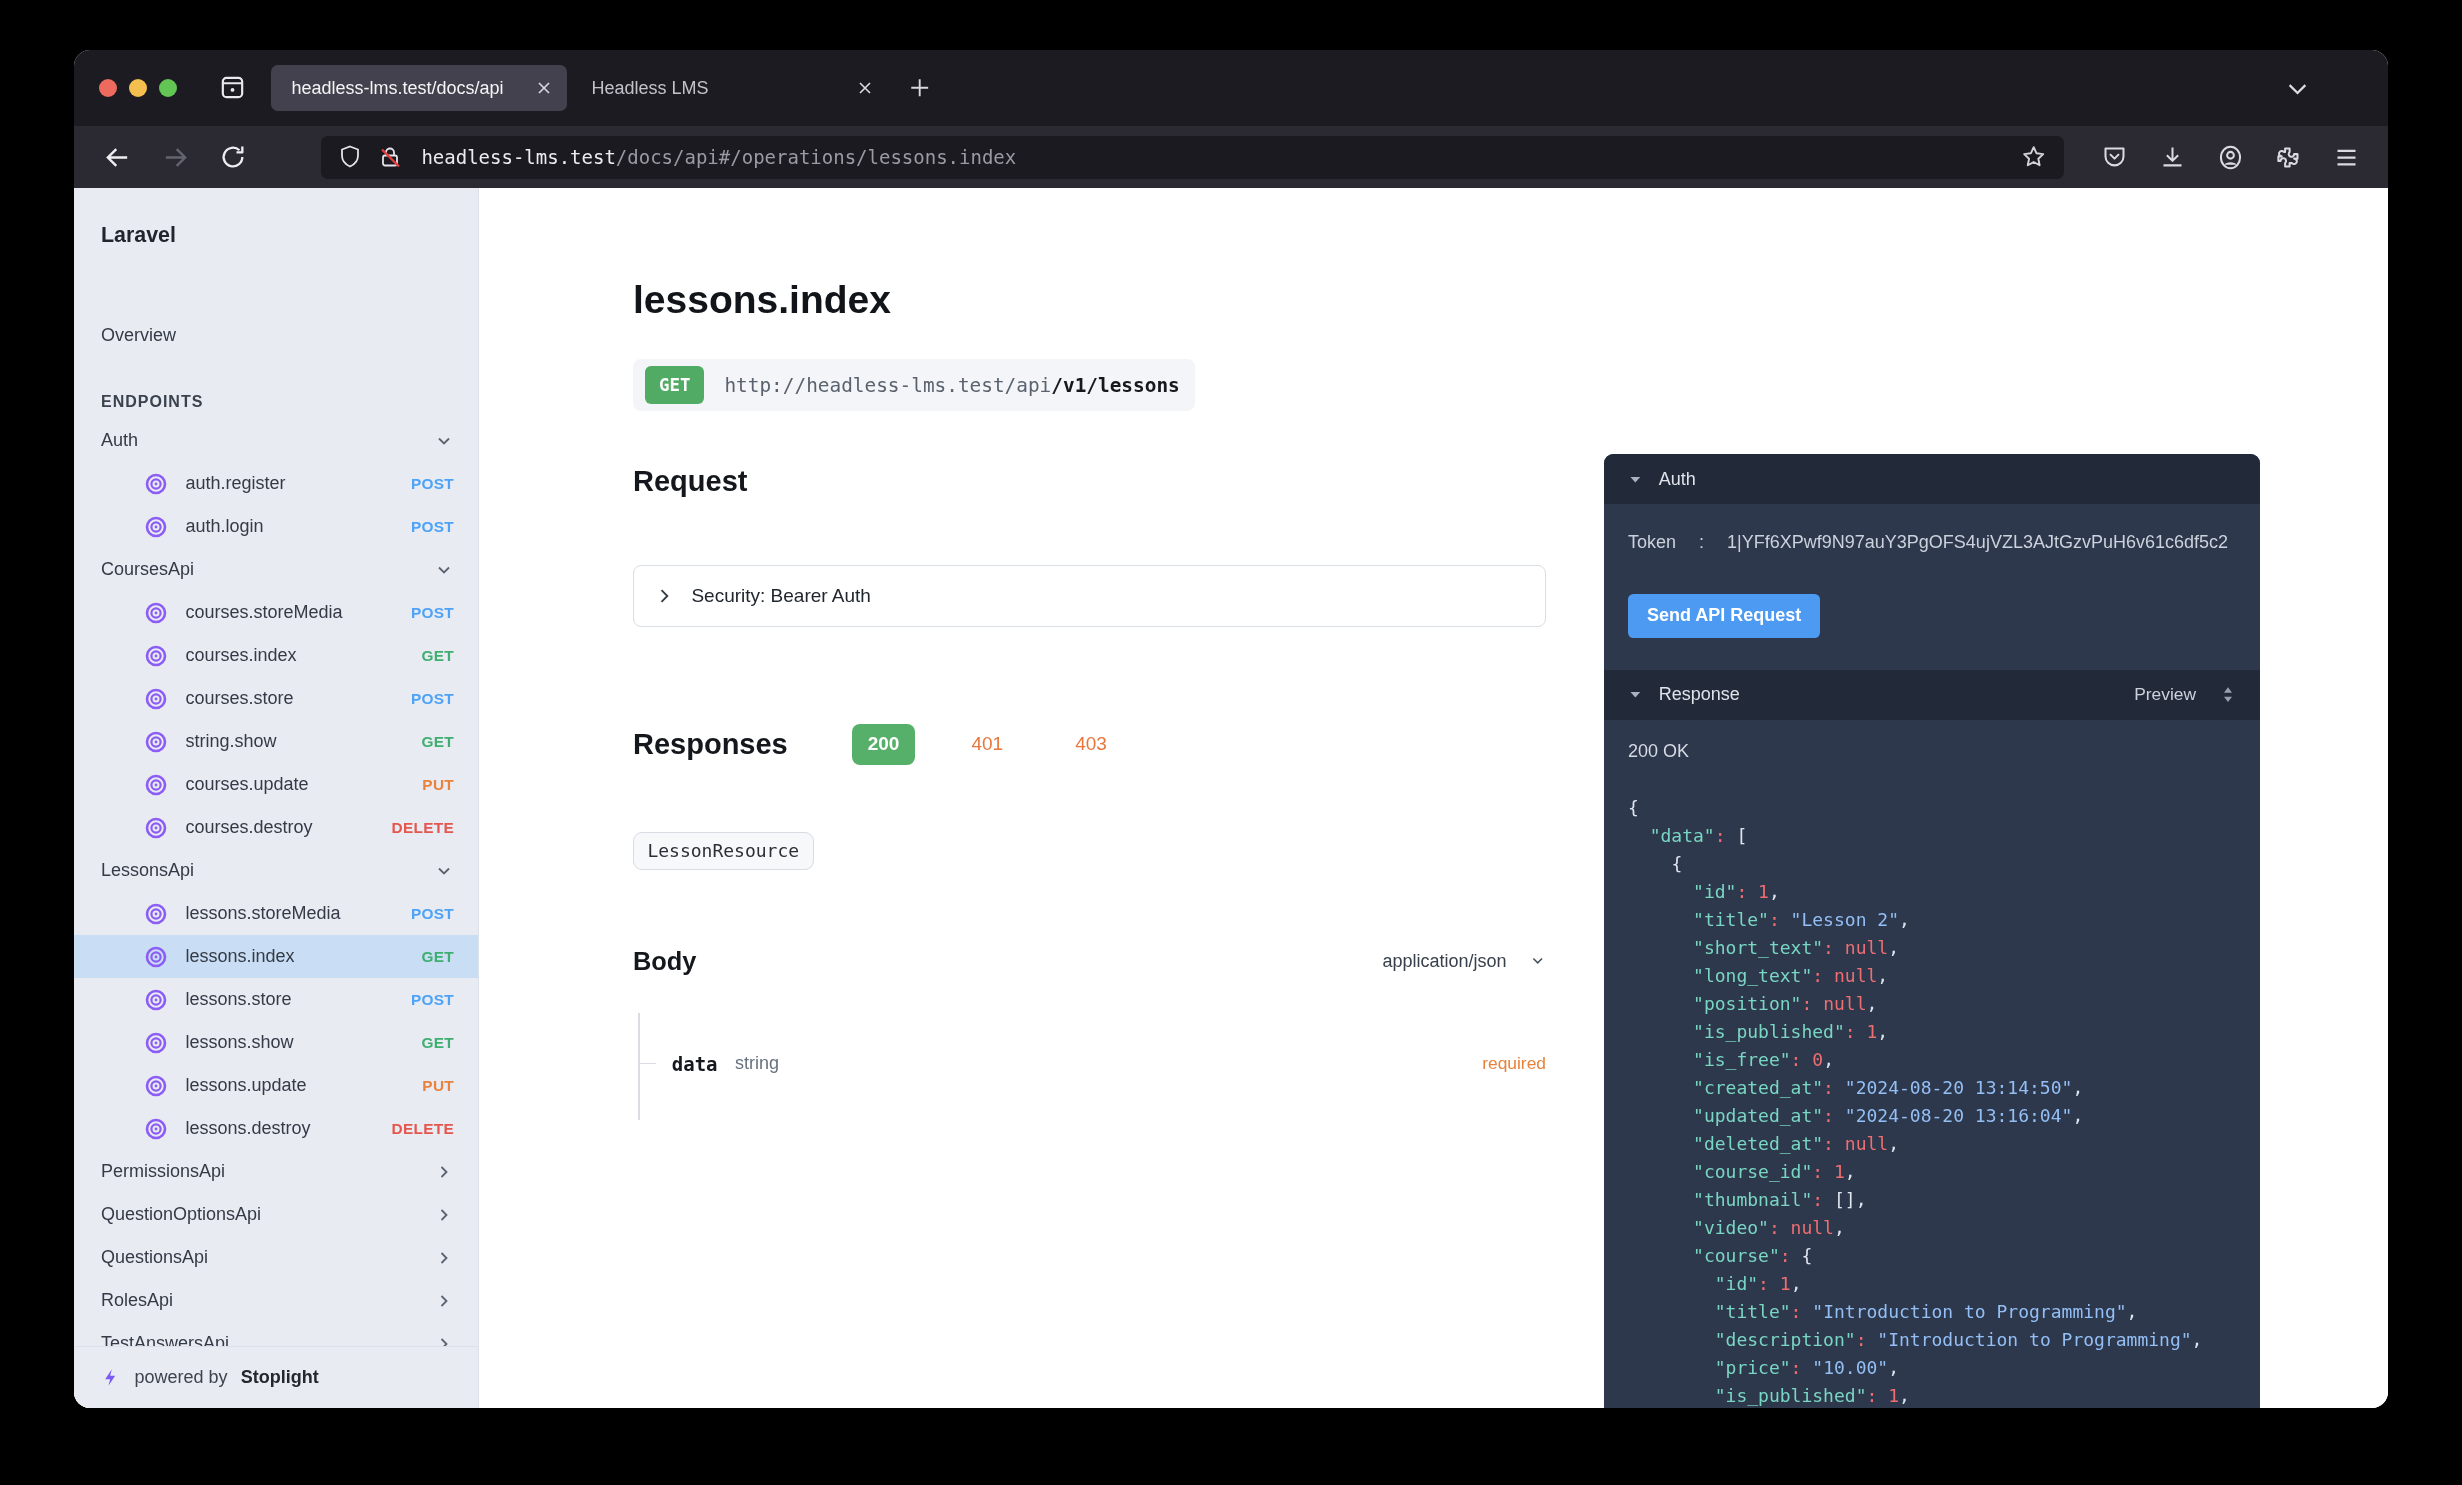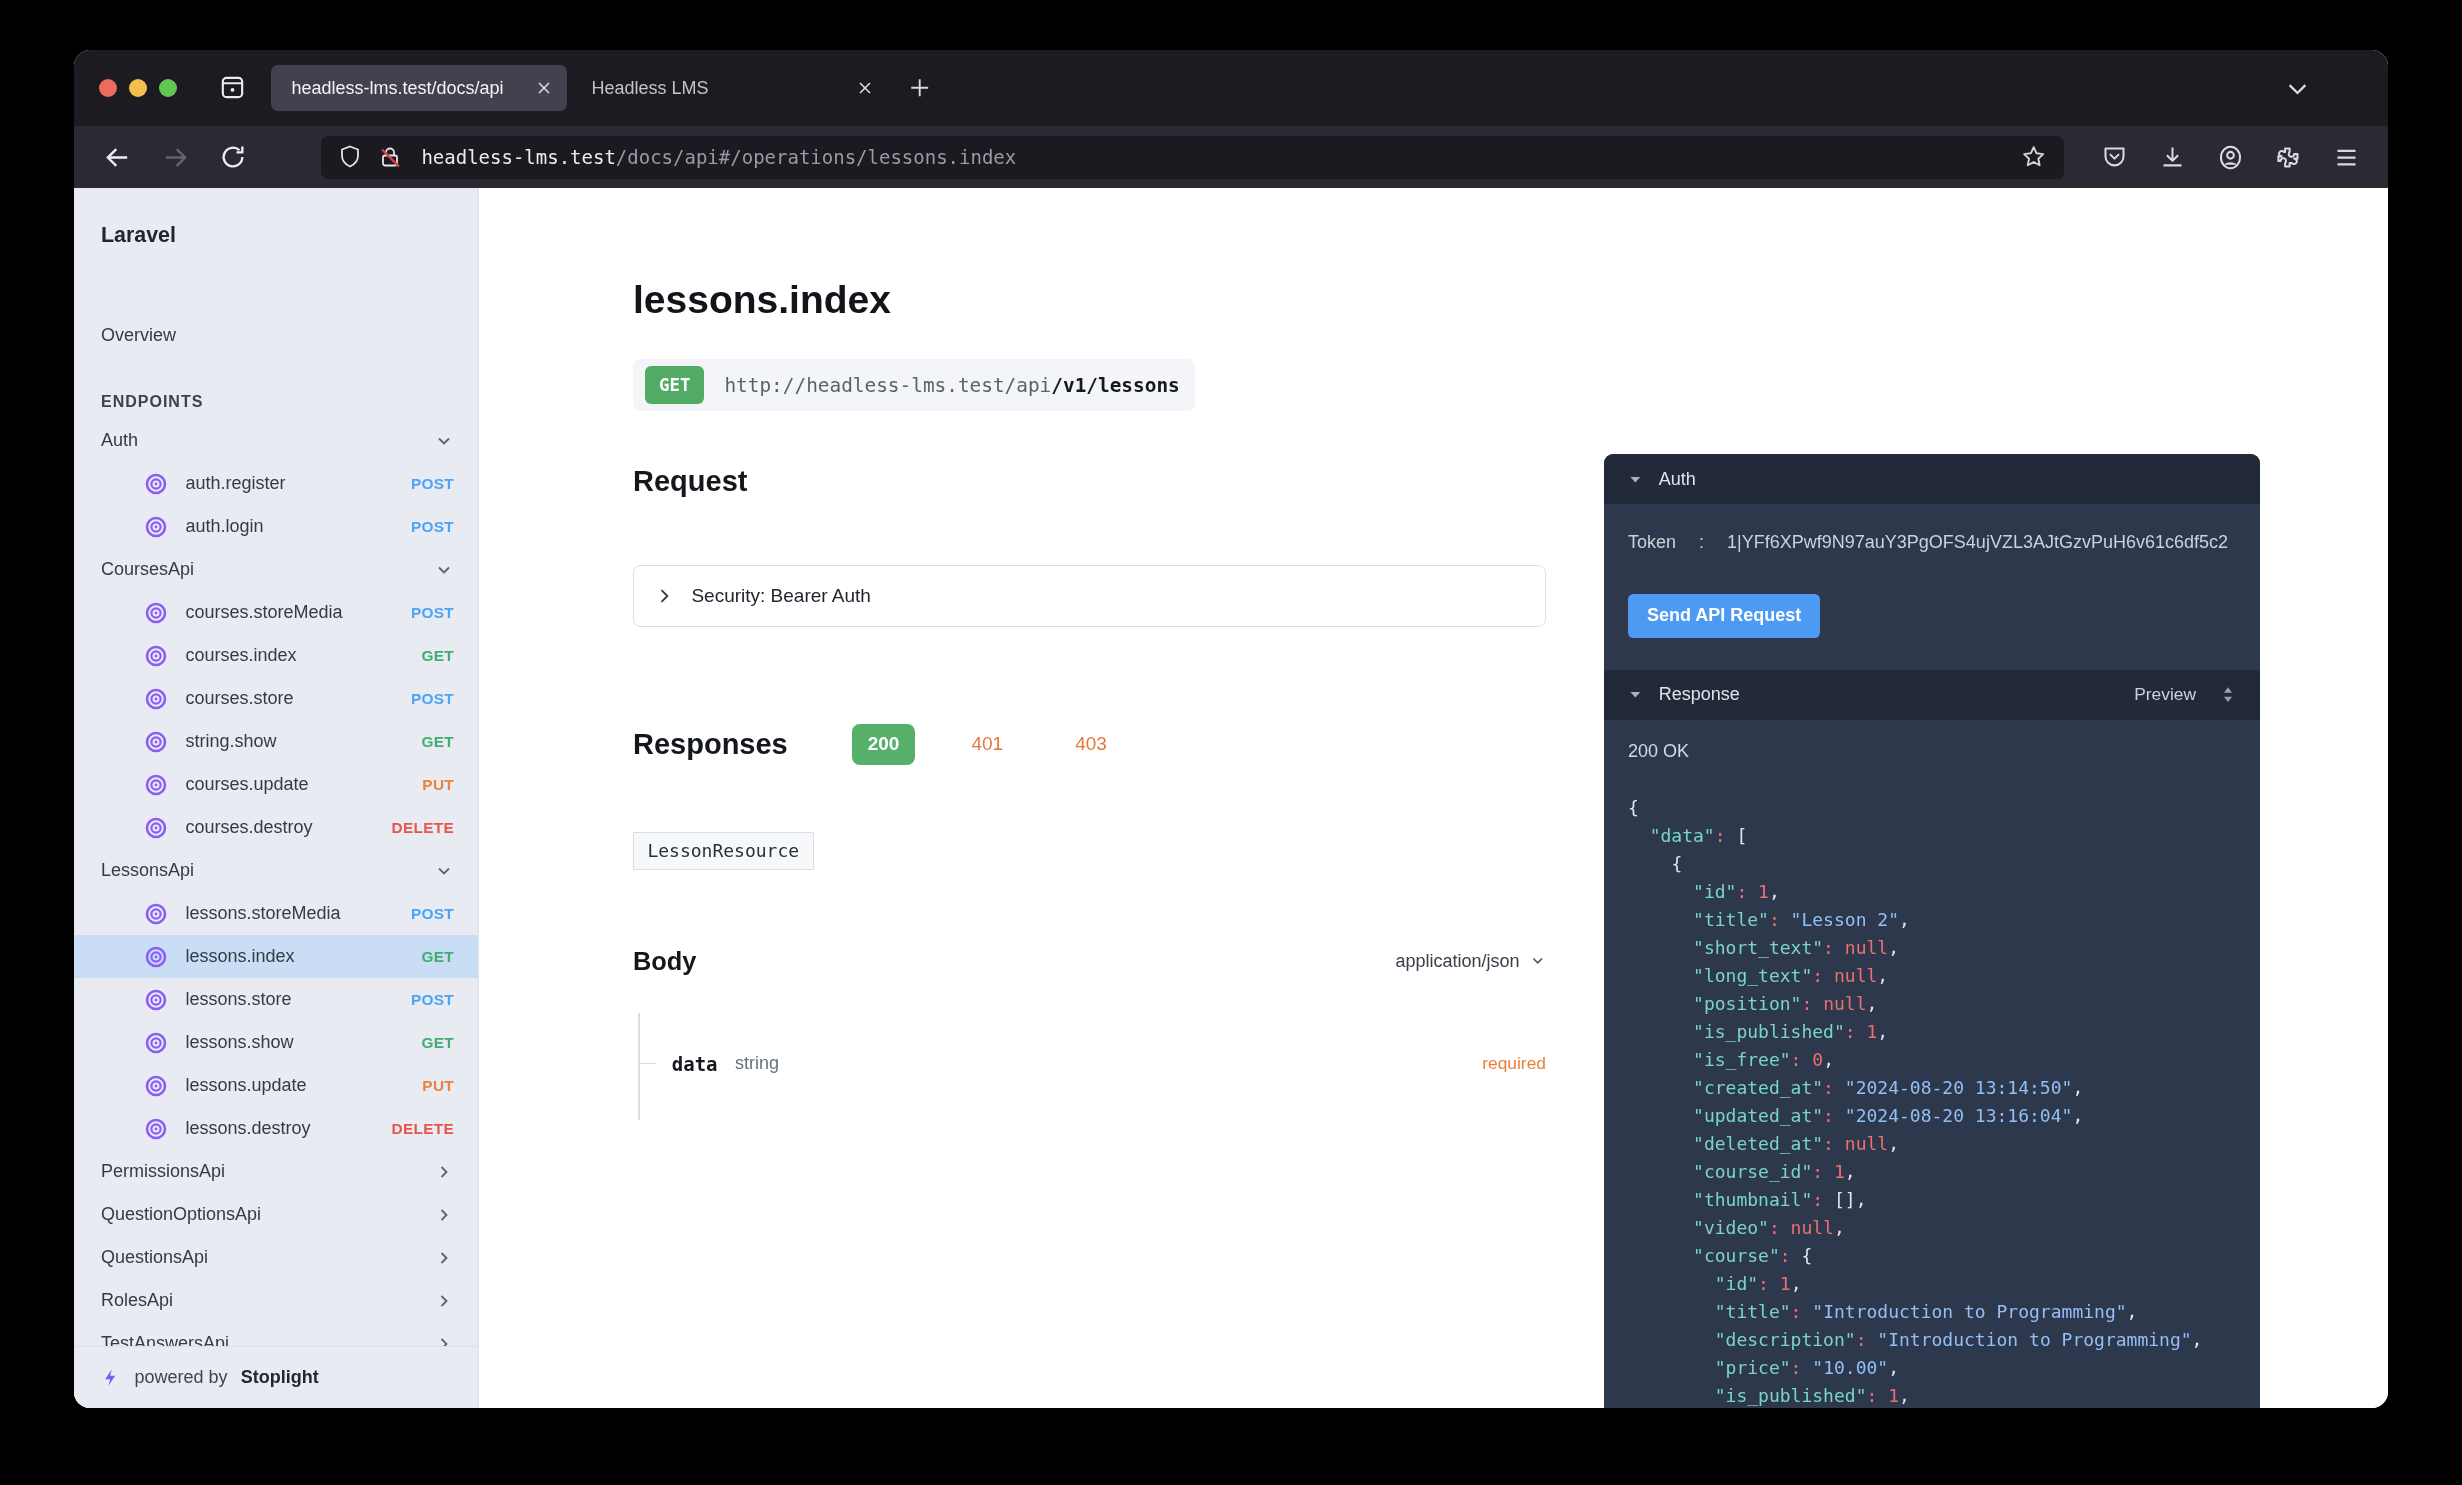--- a/index.html
+++ b/index.html
@@ -85,24 +85,24 @@
   .request-h { margin-top:54px; }
   .security-box { margin-top:67px; height:62px; border:1.3px solid #d9dee6; border-radius:8px;
                   display:flex; align-items:center; padding:0 20px; gap:17.4px; background:#fff; }
   .security-box .chev { color:#333b46; display:flex; }
   .security-label { font-size:19px; color:#21262e; }
   .responses-row { margin-top:97px; display:flex; align-items:center; }
   .resp-codes { display:flex; align-items:center; gap:40px; margin-left:64px; }
   .code-pill { font-size:19px; color:#e8763c; padding:9.4px 16px; border-radius:8px; }
   .code-pill.active { background:#57b06a; color:#fff; font-weight:bold; }
   .resource-chip { display:inline-block; margin-top:67px; border:1.3px solid #d8dce3; background:#f7f8fa;
-                   border-radius:1px; font-size:18px; color:#2a2f36; padding:7.4px 13.4px; }
+                   border-radius:9px; font-size:18px; color:#2a2f36; padding:7.4px 13.4px; }
   .body-row { margin-top:77px; display:flex; align-items:center; }
   .body-h { font-size:25.4px; font-weight:bold; color:#14181d; }
-  .ctype { margin-left:auto; display:flex; align-items:center; gap:9px; font-size:18px; color:#38404b; }
+  .ctype { margin-left:auto; display:flex; align-items:center; gap:22px; font-size:18px; color:#38404b; }
   .ctype .chev { color:#4a525e; display:flex; }
   .schema { margin-top:37px; position:relative; height:107px; }
   .schema-vline { position:absolute; left:5.4px; top:0; bottom:0; width:1.3px; background:#d9dde3; }
   .schema-row { position:absolute; left:5.4px; right:0; top:40px; display:flex; align-items:center; }
   .schema-tick { width:17.4px; height:1.3px; background:#d9dde3; margin-right:16px; }
   .f-name { font-size:19px; font-weight:bold; color:#15181d; }
   .f-type { font-size:18px; color:#69727f; margin-left:17.4px; }
   .f-req { margin-left:auto; font-size:17.4px; color:#e8823c; }
 
   

